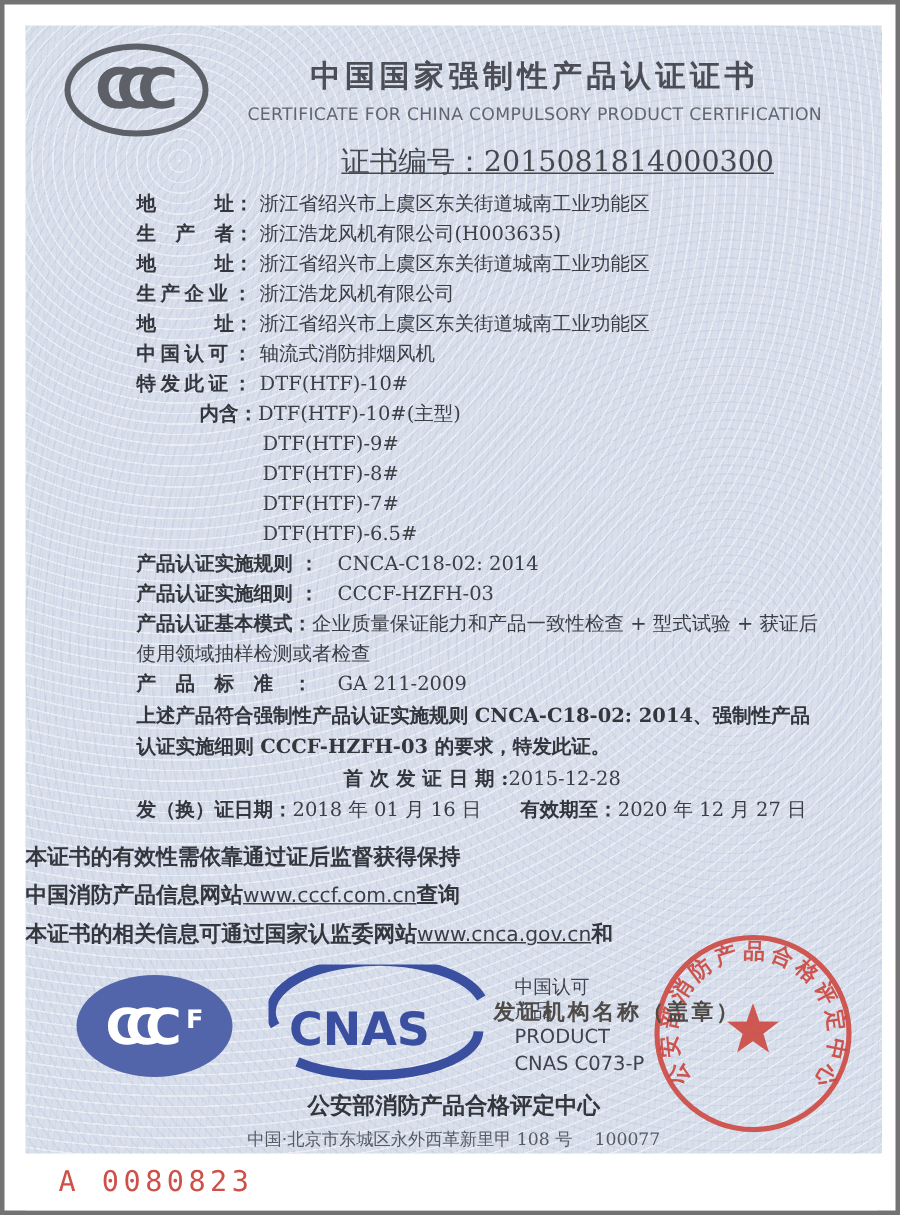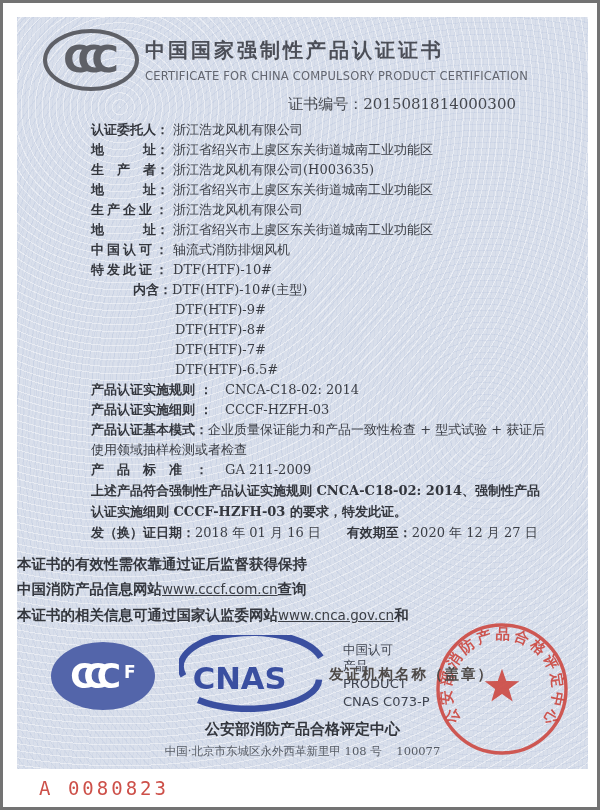--- a/index.html
+++ b/index.html
@@ -23,24 +23,24 @@
   .ccc-badge {
     width:96px; height:62px; border:4px solid #5e6067; border-radius:50%;
     display:flex; align-items:center; justify-content:center; flex:0 0 auto;
     background:transparent;
   }
   .ccc-txt {
     font-family:"DejaVu Sans","Liberation Sans",sans-serif; font-weight:800;
     font-size:37px; letter-spacing:-13px; padding-right:13px; color:#5e6067;
     line-height:1; transform:translateY(-1px);
   }
-  .titles { flex:1; padding-left:6px; }
+  .titles { flex:1; text-align:center; padding-left:6px; }
   .title { font-size:20px; font-weight:700; letter-spacing:3px; color:#4b4e57; }
   .subtitle { font-family:"DejaVu Sans","Liberation Sans",sans-serif; font-size:11.5px; color:#62656f; margin-top:5px; letter-spacing:0.2px; }
-  .certno { text-align:right; padding-right:72px; font-size:15px; color:#45484f; margin-top:2px; }
+  .certno { text-align:right; padding-right:72px; font-size:19px; color:#45484f; margin-top:2px;text-decoration:underline; }
   
   .cert-body { padding:6px 36px 0 74px; font-size:13px; color:#3b3e45; }
   .frow { line-height:20px; white-space:nowrap; }
   .flabel { display:inline-block; min-width:82px; font-weight:700; color:#33363d; }
   .flabel.spread { letter-spacing:3px; }
   .fval { color:#3b3e45; }
   .inc-row { padding-left:42px; line-height:20px; }
   .inc-label { font-weight:700; color:#33363d; }
   .inc-item { padding-left:84px; line-height:20px; }
   .rlabel { display:inline-block; min-width:134px; font-weight:700; color:#33363d; }
@@ -95,23 +95,20 @@
         <div class="subtitle">CERTIFICATE FOR CHINA COMPULSORY PRODUCT CERTIFICATION</div>
       </div>
     </div>
 
     <div class="certno">
       <span>证书编号：</span><span>2015081814000300</span>
     </div>
 
     <div class="cert-body">
       <div class="frow">
-        <span class="flabel">认证委托人：</span><span class="fval">浙江浩龙风机有限公司</span>
-      </div>
-      <div class="frow">
         <span class="flabel">地　　　址：</span><span class="fval">浙江省绍兴市上虞区东关街道城南工业功能区</span>
       </div>
       <div class="frow">
         <span class="flabel">生　产　者：</span><span class="fval">浙江浩龙风机有限公司(H003635)</span>
       </div>
       <div class="frow">
         <span class="flabel">地　　　址：</span><span class="fval">浙江省绍兴市上虞区东关街道城南工业功能区</span>
       </div>
       <div class="frow">
         <span class="flabel spread">生产企业：</span><span class="fval">浙江浩龙风机有限公司</span>
@@ -144,20 +141,23 @@
       <div class="para">
         <span class="plabel">产品认证基本模式：</span><span>企业质量保证能力和产品一致性检查 + 型式试验 + 获证后使用领域抽样检测或者检查</span>
       </div>
 
       <div class="frow">
         <span class="rlabel">产　品　标　准　：</span><span class="fval">GA 211-2009</span>
       </div>
 
       <div class="decl">上述产品符合强制性产品认证实施规则 CNCA-C18-02: 2014、强制性产品认证实施细则 CCCF-HZFH-03 的要求，特发此证。</div>
 
+      <div class="first-issue">
+        <span class="dlabel">首 次 发 证 日 期 :</span><span>2015-12-28</span>
+      </div>
 
       <div class="issue-row">
         <span class="dlabel">发（换）证日期：</span><span>2018 年 01 月 16 日</span><span class="gap"></span><span class="dlabel">有效期至：</span><span>2020 年 12 月 27 日</span>
       </div>
     </div>
 
     <div class="notices">
       <div>本证书的有效性需依靠通过证后监督获得保持</div>
       <div>
         <span>中国消防产品信息网站</span><span class="url">www.cccf.com.cn</span><span>查询</span>

